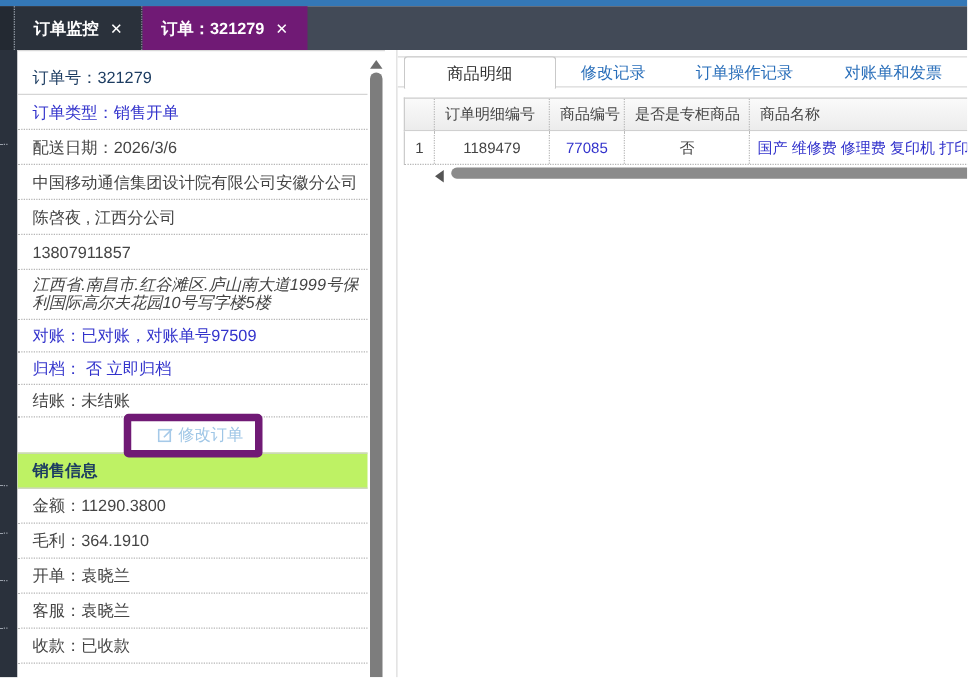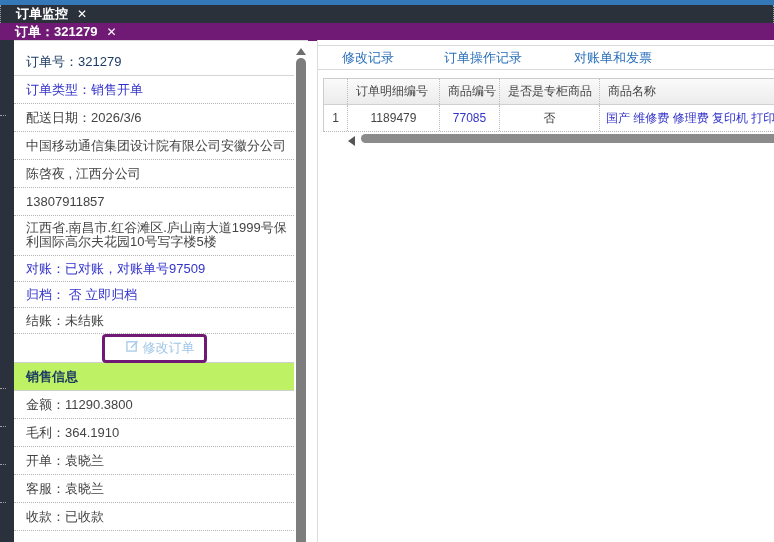--- a/index.html
+++ b/index.html
@@ -2,45 +2,45 @@
 <html><head>
 <meta charset="utf-8">
 <style>
   * { margin:0; padding:0; box-sizing:border-box; }
   html,body { width:774px; height:542px; overflow:hidden; background:#fff;
     font-family:"Liberation Sans","DejaVu Sans",sans-serif; }
   .stage { position:relative; width:774px; height:542px; overflow:hidden; background:#fff; }
 
   
   .topstrip { position:absolute; top:0; left:0; width:774px; height:5px; background:#3478b7; }
-  .tabbar { position:absolute; top:5px; left:0; width:774px; height:35px; background:#424a57; display:flex;flex-direction:column; }
+  .tabbar { position:absolute; top:5px; left:0; width:774px; height:35px; background:#424a57; display:flex; }
   .tabbar-leftpad { width:11px; height:100%; background:#232932; }
   .wtab { display:flex; align-items:center; gap:9px; padding:0 15px; color:#fff;
     font-size:13px; font-weight:bold; cursor:pointer; white-space:nowrap; }
   .wtab.first { background:#2a313b; border-left:1px dotted #98a0aa; border-right:1px dotted #98a0aa; }
   .wtab.active { background:#701a75; }
   .wtab .close { font-size:12px; font-weight:bold; color:#fff; }
 
   
   .leftstrip { position:absolute; top:40px; left:0; width:14px; height:502px; background:#2a313c; }
   .strip-mark { position:absolute; left:0; width:6px; border-top:1px dotted #9aa1ab; }
 
   
   .left-panel { position:absolute; top:40px; left:14px; width:294px; height:502px;
     background:#fff; border-top:1px solid #d9d9d9; overflow:hidden; }
   .lp-rows { position:absolute; left:0; top:0; right:14px; padding-top:7px; }
   .lp-row { padding:6px 4px 6px 12px; font-size:13px; line-height:15px; color:#444;
     border-bottom:1px dotted #b5b5b5; }
   .lp-row.slim { padding-top:5px; padding-bottom:5px; }
   .lp-row.hdr { font-weight:normal; color:#1c3c61; border-bottom:1px solid #d5d5d5; }
   .lp-row.lnk { color:#3333cc; }
-  .lp-row.wrap2 { line-height:14px; padding-top:5px; padding-bottom:6px; }
+  .lp-row.wrap2 { line-height:14px; padding-top:5px; padding-bottom:6px;font-style:italic; }
   .lp-link { color:#3333cc; cursor:pointer; }
   .btn-row { display:flex; justify-content:center; align-items:center; padding:3px 0 3px 0; height:28px; }
-  .edit-btn { display:flex; gap:4px; border:3px solid #701a75; color:#9fc6e6;
+  .edit-btn { display:flex; align-items:center; gap:4px; border:6px solid #701a75; color:#9fc6e6;
     background:#fff; border-radius:4px; font-size:13px; padding:2px 9px 3px 21px; cursor:default; }
   .section-hdr { background:#bef264; border-top:1px solid #cfcfcf; border-bottom:1px solid #cfcfcf;
     padding:6px 12px; font-weight:bold; color:#1c3c61; font-size:13px; line-height:15px; }
 
   
   .v-scroll { position:absolute; top:0; right:1px; width:12px; bottom:0; }
   .v-arrow { position:absolute; top:7px; left:1px; width:0; height:0;
     border-left:5px solid transparent; border-right:5px solid transparent;
     border-bottom:7px solid #6e6e6e; cursor:pointer; }
   .v-thumb { position:absolute; top:17px; left:1px; width:10px; bottom:0;
@@ -137,20 +137,21 @@
       <div class="lp-row">收款：已收款</div>
     </div>
     <div class="v-scroll">
       <div class="v-arrow"></div>
       <div class="v-thumb"></div>
     </div>
   </div>
 
   <div class="right-panel">
     <div class="dtab-row">
+      <div class="dtab t1">商品明细</div>
       <div class="dtab t2">修改记录</div>
       <div class="dtab t3">订单操作记录</div>
       <div class="dtab t4">对账单和发票</div>
     </div>
 
     <div class="ptable">
       <div class="trow head">
         <div class="tc c0"></div>
         <div class="tc c1">订单明细编号</div>
         <div class="tc c2">商品编号</div>

